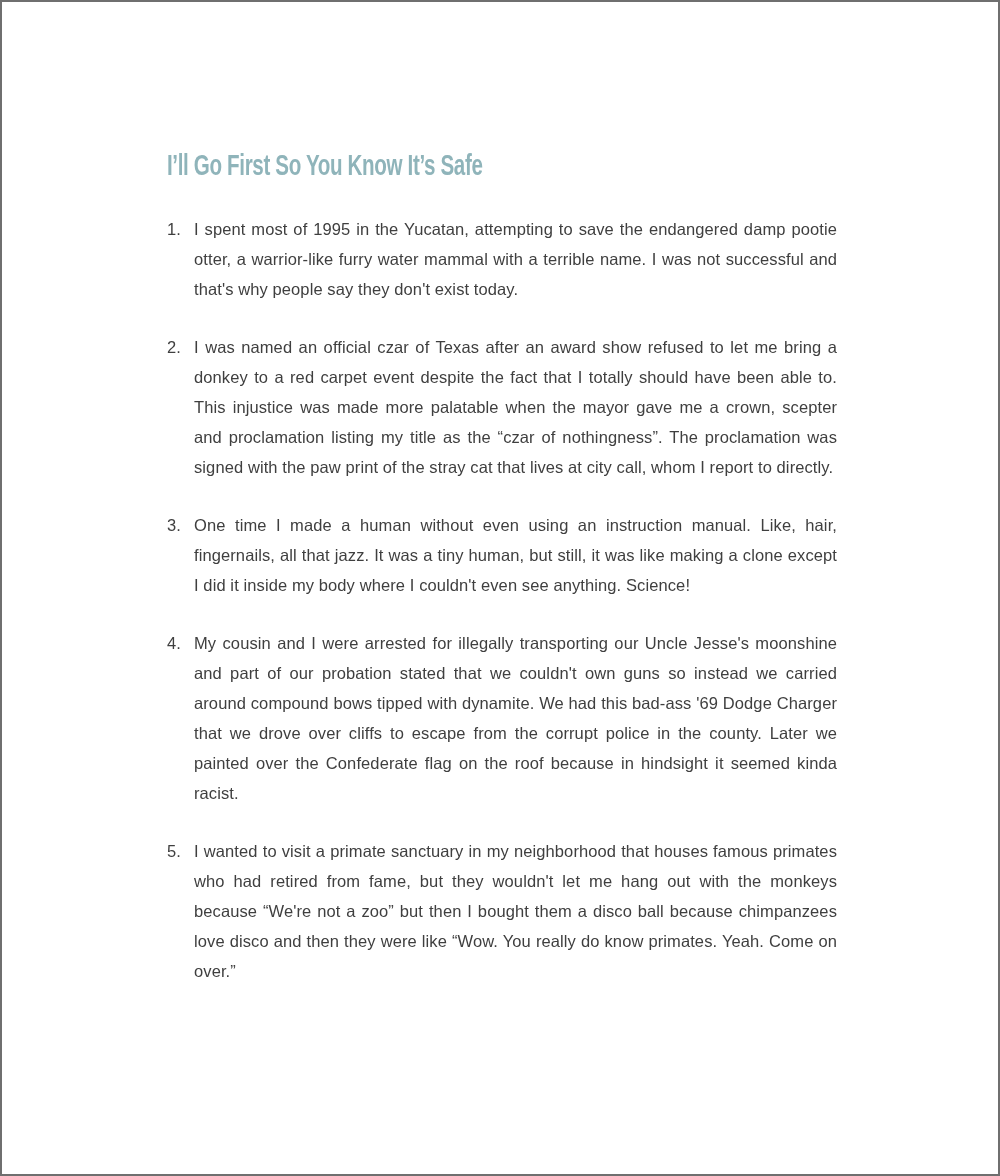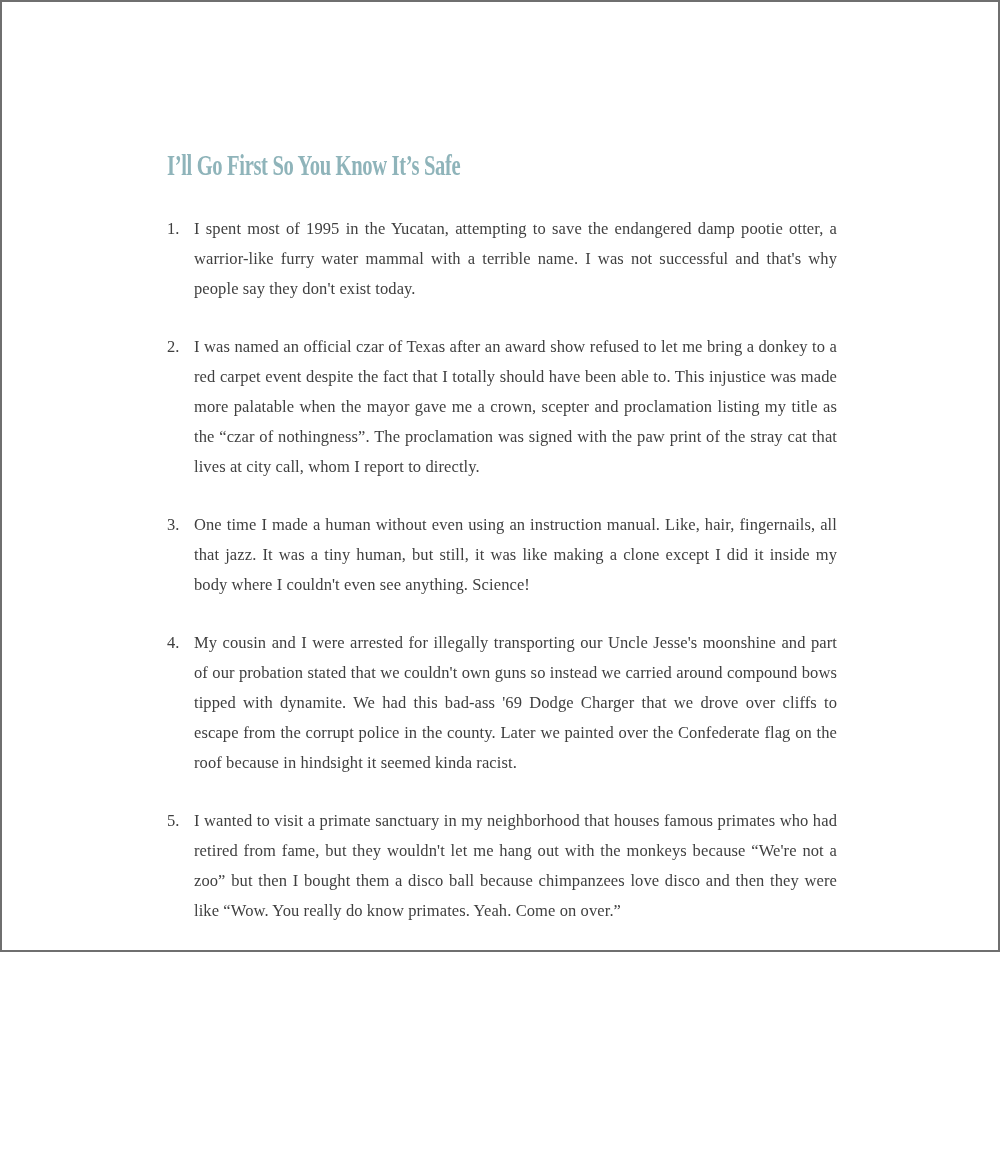--- a/index.html
+++ b/index.html
@@ -3,25 +3,25 @@
 <meta charset="utf-8">
 <style>
   html, body {
     margin: 0;
     padding: 0;
     background: #ffffff;
   }
   .page {
     position: relative;
     width: 1000px;
-    height: 952px;
+    height: 1176px;
     box-sizing: border-box;
     background: var(--page_bg, #ffffff);
     border: 2px solid var(--border, #6f6f6f);
-    font-family: Liberation Serif, serif;
+    font-family: Liberation Sans, sans-serif;
     overflow: hidden;
   }
   .heading {
     position: absolute;
     left: 165px;
     top: 146px;
     margin: 0;
     font-size: 29px;
     line-height: 34px;
     font-weight: 700;

